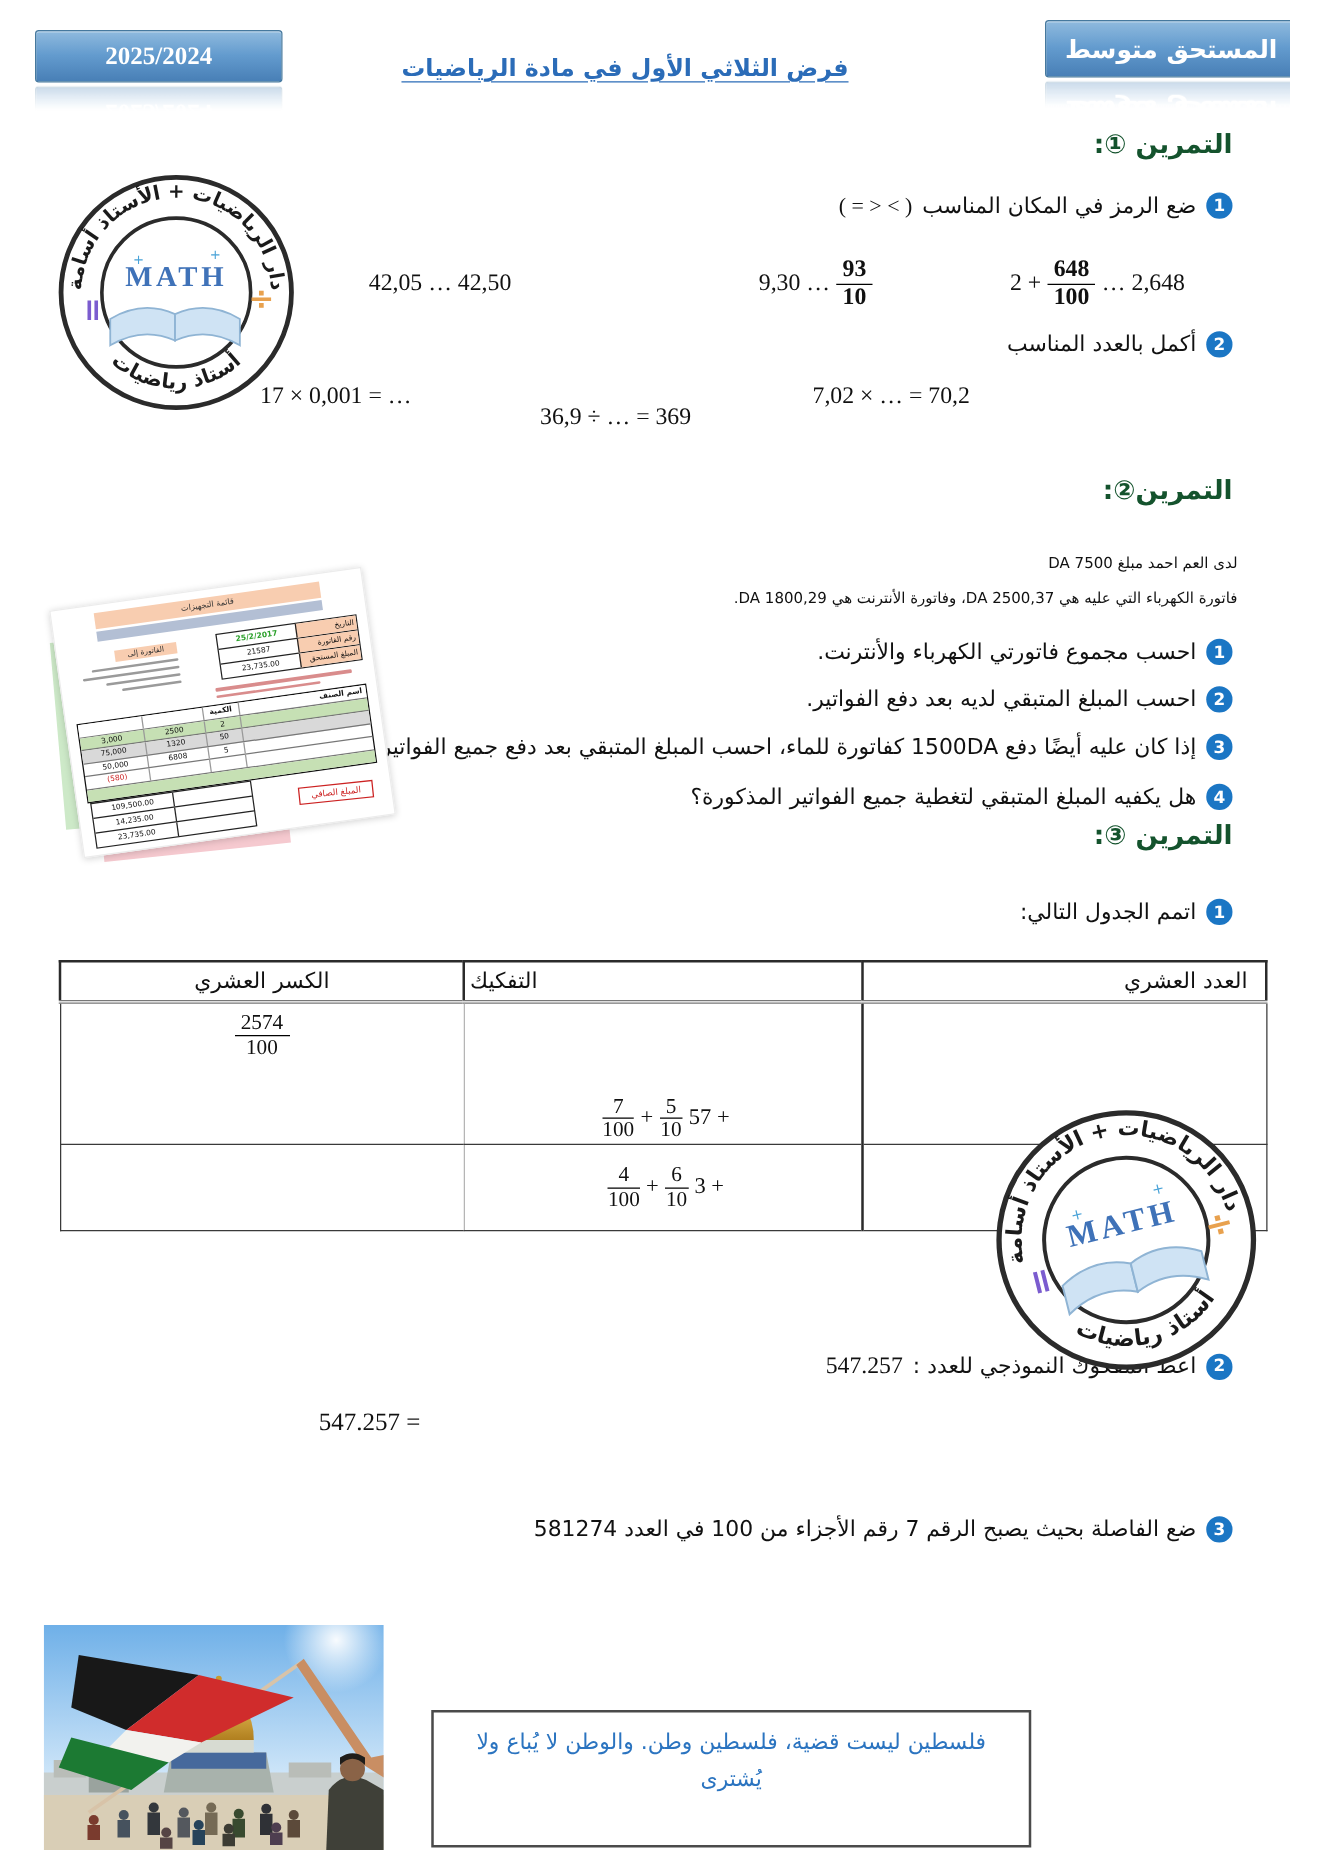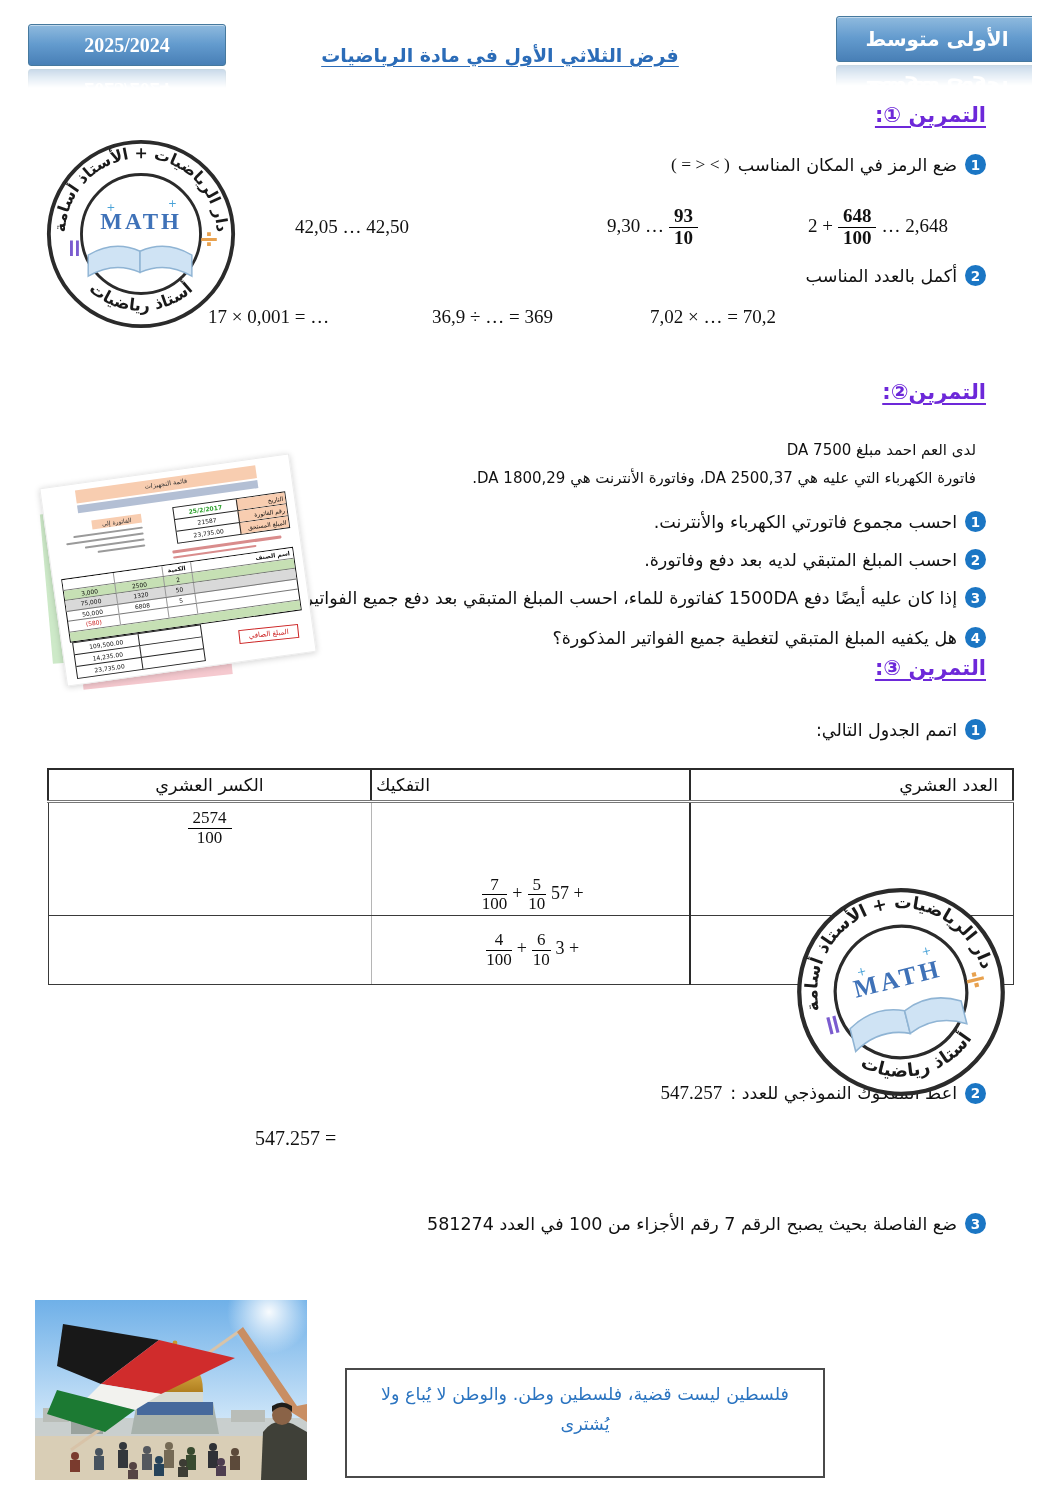--- a/index.html
+++ b/index.html
@@ -11,25 +11,25 @@
     color:#fff;font-weight:bold;border-radius:3px;border:1px solid #46799e;
     background:linear-gradient(180deg,#8fbade 0%,#639bce 48%,#487fb6 100%);
     box-shadow:inset 0 1px 0 rgba(255,255,255,.45);
     -webkit-box-reflect: below 3px linear-gradient(to bottom, rgba(0,0,0,0) 55%, rgba(0,0,0,.30) 100%);}
   #year-box{left:28px;top:24px;width:196px;height:40px;font-size:20px;font-family:"Liberation Serif",serif;}
   #grade-box{left:836px;top:16px;width:200px;height:44px;font-size:20px;}
   .doc-title{position:absolute;left:300px;top:44px;width:400px;text-align:center;
     color:#2b6cb8;font-weight:bold;font-size:19px;text-decoration:underline;text-underline-offset:4px;}
 
   
-  .ex-heading{position:absolute;right:46px;direction:rtl;color:#6d28d9;font-weight:bold;
-    font-size:21px;text-decoration:underline;text-underline-offset:4px;white-space:nowrap;}
+  .ex-heading{position:absolute;right:46px;direction:rtl;color:#14532d;font-weight:bold;
+    font-size:21px;text-underline-offset:4px;white-space:nowrap;}
   .rtl-line{position:absolute;right:46px;direction:rtl;display:flex;align-items:center;gap:8px;
     font-size:17.5px;white-space:nowrap;}
-  .rtl-text{position:absolute;right:56px;direction:rtl;font-size:15px;line-height:28px;}
+  .rtl-text{position:absolute;right:42px;direction:rtl;font-size:12px;line-height:28px;}
   .badge{width:21px;height:21px;border-radius:50%;background:#1b76c4;color:#fff;
     font-size:13.5px;font-weight:bold;display:inline-flex;align-items:center;justify-content:center;flex:0 0 auto;}
   .math{font-family:"Liberation Serif",serif;direction:ltr;unicode-bidi:isolate;}
   .abs{position:absolute;}
   .eq{font-size:19px;}
 
   
   .bfrac{display:inline-block;text-align:center;font-family:"Liberation Serif",serif;
     vertical-align:middle;margin:0 5px;line-height:1.1;}
   .bfrac .fn{display:block;border-bottom:1.4px solid #000;padding:0 5px;}
@@ -100,21 +100,21 @@
 </head>
 <body>
 
 <div class="page">
 
   <div class="blue-box" id="year-box">
       <span>2025/2024</span>
     </div>
   <div class="doc-title">فرض الثلاثي الأول في مادة الرياضيات</div>
   <div class="blue-box" id="grade-box">
-      <span>الأولى متوسط</span>
+      <span>المستحق متوسط</span>
     </div>
 
   <div class="ex-heading" style="top:103px">التمرين ①:</div>
 
   <div class="rtl-line" style="top:154px">
     <span class="badge">1</span>
     <span>ضع الرمز في المكان المناسب</span>
     <span class="math">( = &gt; &lt; )</span>
   </div>
 
@@ -125,21 +125,21 @@
   <div class="abs math eq" style="left:808px;top:206px">
     <span>2 +</span><span class="bfrac sm"><span class="fn">648</span><span class="fd">100</span></span><span>… 2,648</span>
   </div>
 
   <div class="rtl-line" style="top:265px">
     <span class="badge">2</span>
     <span>أكمل بالعدد المناسب</span>
   </div>
 
   <div class="abs math eq" style="left:208px;top:306px">17 × 0,001 = …</div>
-  <div class="abs math eq" style="left:432px;top:306px">36,9 ÷ … = 369</div>
+  <div class="abs math eq" style="left:432px;top:323px">36,9 ÷ … = 369</div>
   <div class="abs math eq" style="left:650px;top:306px">7,02 × … = 70,2</div>
 
   <div class="logo" style="left:45px;top:138px;width:192px;height:192px">
     <svg viewBox="0 0 200 200">
       <defs>
         <path id="lt1" d="M 21,100 A 79,79 0 1 1 179,100"></path>
         <path id="lb1" d="M 20,100 A 80,80 0 0 0 180,100"></path>
       </defs>
       <circle cx="100" cy="100" r="96" fill="#fff" stroke="#2b2b2b" stroke-width="4"></circle>
       <circle cx="100" cy="100" r="62" fill="#fff" stroke="#2b2b2b" stroke-width="3"></circle>
@@ -161,21 +161,21 @@
     <div>لدى العم احمد مبلغ 7500 DA</div>
     <div>فاتورة الكهرباء التي عليه هي 2500,37 DA، وفاتورة الأنترنت هي 1800,29 DA.</div>
   </div>
 
   <div class="rtl-line" style="top:511px">
     <span class="badge">1</span>
     <span>احسب مجموع فاتورتي الكهرباء والأنترنت.</span>
   </div>
   <div class="rtl-line" style="top:549px">
     <span class="badge">2</span>
-    <span>احسب المبلغ المتبقي لديه بعد دفع وفاتورة.</span>
+    <span>احسب المبلغ المتبقي لديه بعد دفع الفواتير.</span>
   </div>
   <div class="rtl-line" style="top:587px">
     <span class="badge">3</span>
     <span>إذا كان عليه أيضًا دفع 1500DA كفاتورة للماء، احسب المبلغ المتبقي بعد دفع جميع الفواتير.</span>
   </div>
   <div class="rtl-line" style="top:627px">
     <span class="badge">4</span>
     <span>هل يكفيه المبلغ المتبقي لتغطية جميع الفواتير المذكورة؟</span>
   </div>
 

